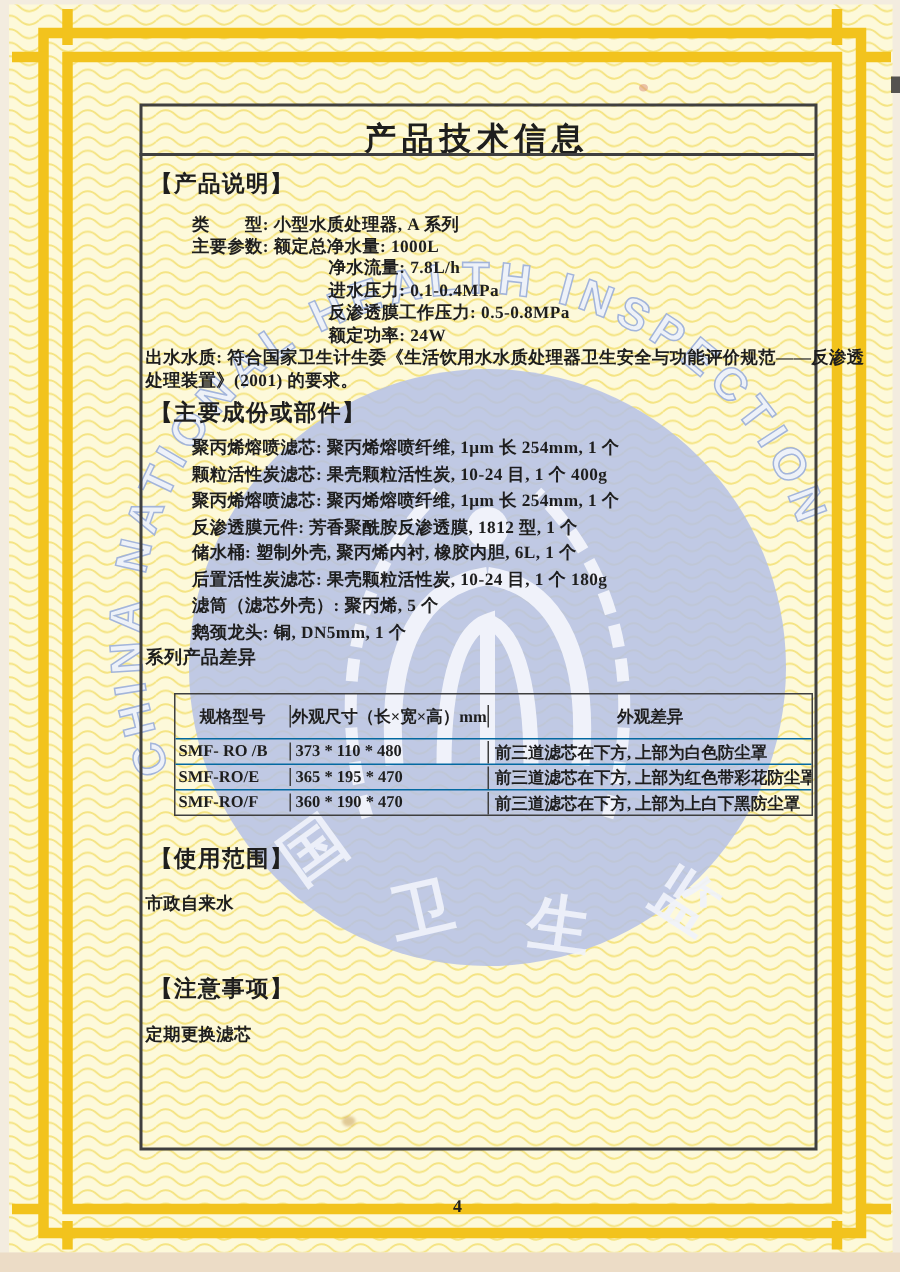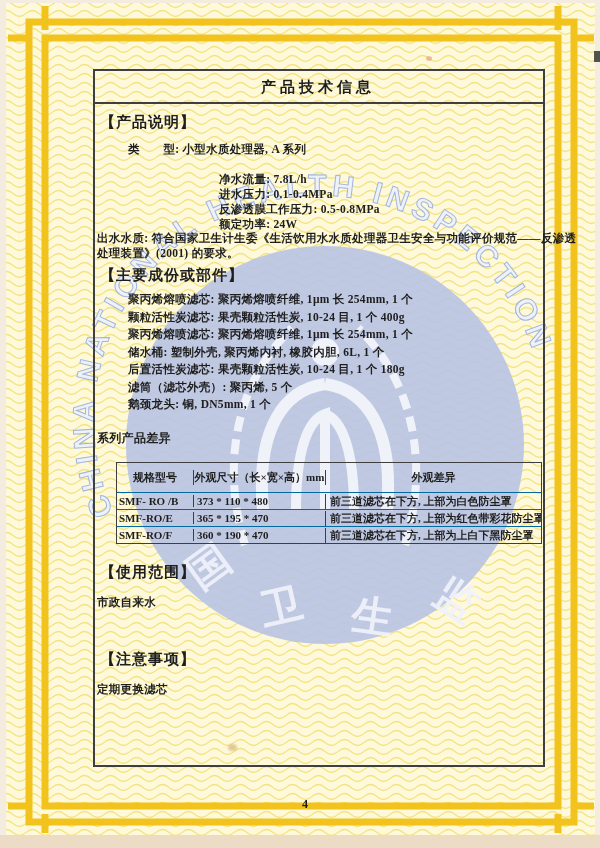--- a/index.html
+++ b/index.html
@@ -2,21 +2,21 @@
 <html><head>
 <meta charset="utf-8">
 <style>
   html,body{margin:0;padding:0;}
   body{width:600px;height:848px;background:#f3ecdf;font-family:"Liberation Serif","DejaVu Serif",serif;}
   .page{position:relative;width:600px;height:848px;overflow:hidden;}
   .layer{position:absolute;left:0;top:0;}
   .txt{position:absolute;color:#1e1e1e;white-space:nowrap;}
   .pagination{top:45px;left:340px;width:205px;text-align:right;font-size:13px;font-weight:bold;letter-spacing:1px;}
   .doc-box{position:absolute;left:93px;top:69px;width:448px;height:694px;border:2px solid #3f3f3f;}
-  .doc-title{top:78px;left:93px;width:450px;text-align:center;font-size:15px;font-weight:bold;letter-spacing:4px;}
+  .doc-title{top:78px;left:93px;width:450px;text-align:center;font-size:21px;font-weight:bold;letter-spacing:4px;}
   .title-rule{position:absolute;left:93px;top:102px;width:450px;border-top:2px solid #3f3f3f;}
   .sec-head{font-size:15px;font-weight:bold;letter-spacing:1px;}
   .body-line{font-size:11.5px;font-weight:600;letter-spacing:0.3px;}
   .vlist{position:absolute;}
   .vlist div{font-size:11.5px;font-weight:600;letter-spacing:0.3px;color:#1e1e1e;white-space:nowrap;}
   .params-list div{line-height:15px;margin-left:32px;}
   .comp-list div{line-height:17.5px;}
   .table{position:absolute;left:116px;top:462px;width:424px;border:1.5px solid #3f3f3f;background:transparent;}
   .thead{display:flex;height:29px;align-items:center;}
   .trow{display:flex;height:16px;border-top:1px solid #0369a1;align-items:center;}
@@ -89,34 +89,36 @@
 </svg>
 
 <div class="edge-mark"></div>
 
 <div class="doc-box"></div>
 <div class="txt doc-title">产品技术信息</div>
 <div class="title-rule"></div>
 
 <div class="txt sec-head" style="left:100px;top:113px;">【产品说明】</div>
 <div class="txt body-line" style="left:128px;top:142px;">类　　型: 小型水质处理器, A 系列</div>
+<div class="txt body-line" style="left:128px;top:157px;">主要参数: 额定总净水量: 1000L</div>
 <div class="vlist params-list" style="left:187px;top:172px;">
       <div>净水流量: 7.8L/h</div>
       <div>进水压力: 0.1-0.4MPa</div>
       <div>反渗透膜工作压力: 0.5-0.8MPa</div>
       <div>额定功率: 24W</div>
     </div>
 <div class="txt body-line" style="left:97px;top:231px;">出水水质: 符合国家卫生计生委《生活饮用水水质处理器卫生安全与功能评价规范——反渗透</div>
 <div class="txt body-line" style="left:97px;top:246px;">处理装置》(2001) 的要求。</div>
 
 <div class="txt sec-head" style="left:100px;top:266px;">【主要成份或部件】</div>
 <div class="vlist comp-list" style="left:128px;top:291px;">
       <div>聚丙烯熔喷滤芯: 聚丙烯熔喷纤维, 1μm 长 254mm, 1 个</div>
       <div>颗粒活性炭滤芯: 果壳颗粒活性炭, 10-24 目, 1 个 400g</div>
       <div>聚丙烯熔喷滤芯: 聚丙烯熔喷纤维, 1μm 长 254mm, 1 个</div>
+      <div>反渗透膜元件: 芳香聚酰胺反渗透膜, 1812 型, 1 个</div>
       <div>储水桶: 塑制外壳, 聚丙烯内衬, 橡胶内胆, 6L, 1 个</div>
       <div>后置活性炭滤芯: 果壳颗粒活性炭, 10-24 目, 1 个 180g</div>
       <div>滤筒（滤芯外壳）: 聚丙烯, 5 个</div>
       <div>鹅颈龙头: 铜, DN5mm, 1 个</div>
     </div>
 
 <div class="txt body-line" style="left:97px;top:430px;font-size:12px;">系列产品差异</div>
 
 <div class="table">
   <div class="thead">

